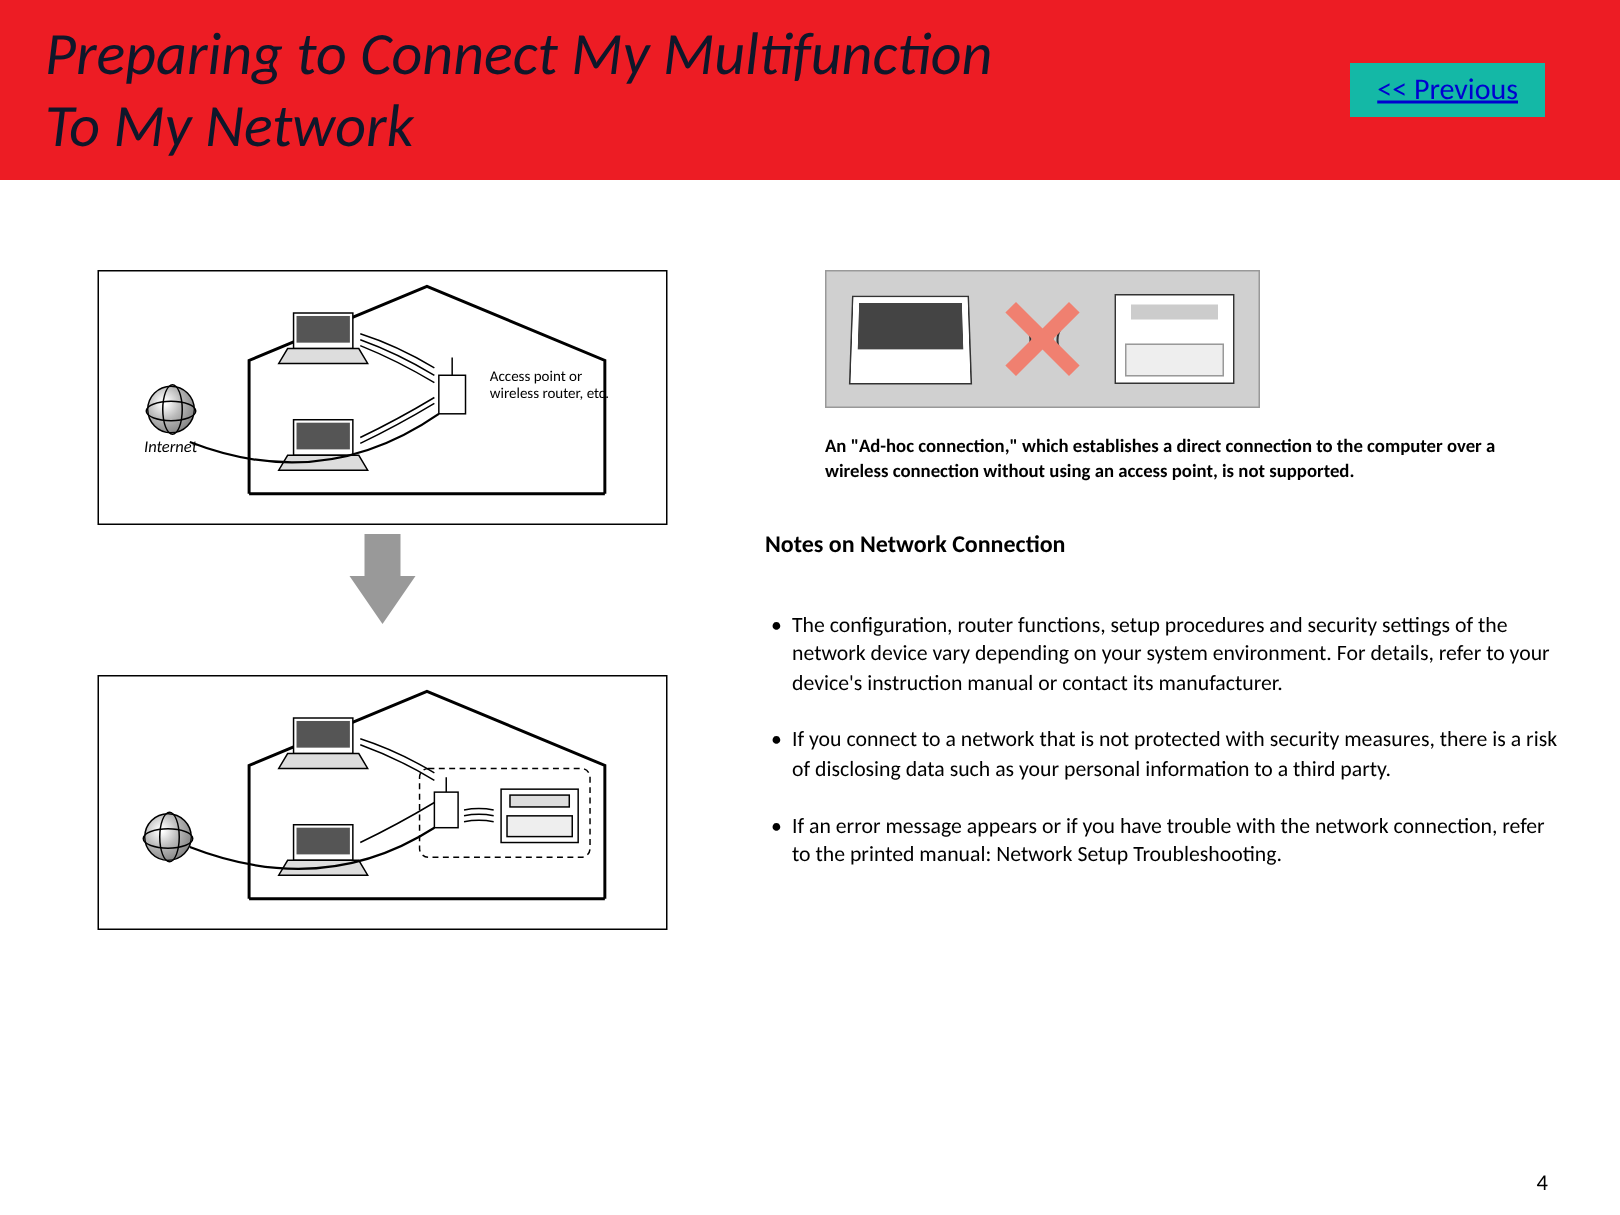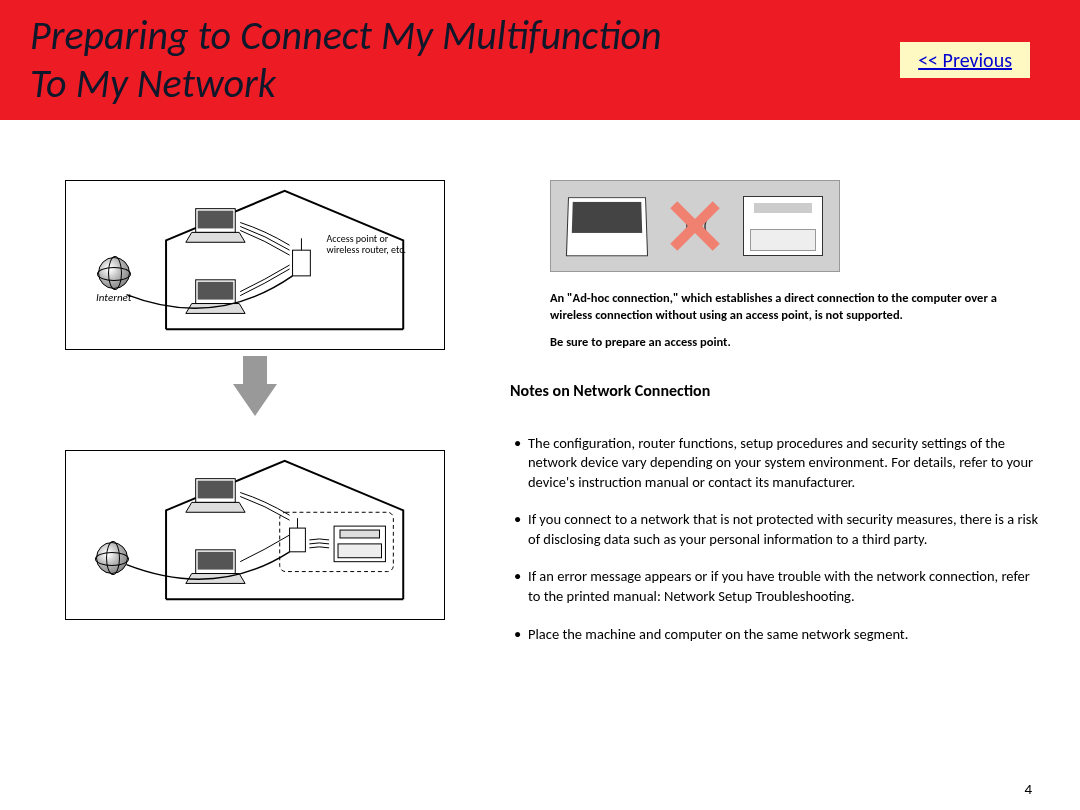--- a/index.html
+++ b/index.html
@@ -25,21 +25,21 @@
     font-weight: 400;
     line-height: 1.2;
     font-style: italic;
   }
   .nav-buttons {
     display: flex;
     gap: 30px;
     margin-right: 10px;
   }
   .nav-btn {
-    background: #fef9c3;
+    background: #14b8a6;
     color: #0000d0;
     text-decoration: underline;
     font-size: 20px;
     padding: 6px 18px;
     border: none;
     cursor: pointer;
     font-family: inherit;
   }
   .content {
     display: flex;
@@ -77,21 +77,21 @@
     border-radius: 50%;
     background: radial-gradient(circle at 35% 35%, #fff 5%, #bbb 40%, #666 100%);
     position: relative;
   }
   .globe::before, .globe::after {
     content:""; position:absolute; border:1px solid #000; border-radius:50%;
   }
   .globe::before { left:50%; top:-2px; bottom:-2px; width:12px; margin-left:-6px;}
   .globe::after { top:50%; left:-2px; right:-2px; height:12px; margin-top:-6px;}
   .internet-label { font-size:11px; margin-top:2px;font-style:italic; }
-  .ap-label { position:absolute; font-size:10px; right:38px; top:52px; line-height:1.1; }
+  .ap-label { position:absolute; font-size:10px; right:38px; top:64px; line-height:1.1; }
   .arrow-down {
     width: 0; height: 0;
     border-left: 22px solid transparent;
     border-right: 22px solid transparent;
     border-top: 32px solid #999;
     position: relative;
   }
   .arrow-down::before {
     content:""; position:absolute; top:-60px; left:-12px;
     width:24px; height:30px; background:#999;
@@ -260,27 +260,25 @@
       <div class="laptop-mini"></div>
       <div class="wifi-x">
         <span class="waves">))) (((</span>
         <div class="x"></div>
       </div>
       <div class="printer-mini"></div>
     </div>
 
     <div class="adhoc-text">
       <p>An "Ad-hoc connection," which establishes a direct connection to the computer over a wireless connection without using an access point, is not supported.</p>
-      <p>Be sure to prepare an access point.</p>
     </div>
 
     <h3 class="section-heading">Notes on Network Connection</h3>
 
     <ul class="notes-list">
       <li>The configuration, router functions, setup procedures and security settings of the network device vary depending on your system environment. For details, refer to your device's instruction manual or contact its manufacturer.</li>
       <li>If you connect to a network that is not protected with security measures, there is a risk of disclosing data such as your personal information to a third party.</li>
       <li>If an error message appears or if you have trouble with the network connection, refer to the printed manual: Network Setup Troubleshooting.</li>
-      <li>Place the machine and computer on the same network segment.</li>
     </ul>
   </div>
 </div>
 
 <div class="page-num">4</div>
 
 </body></html>

